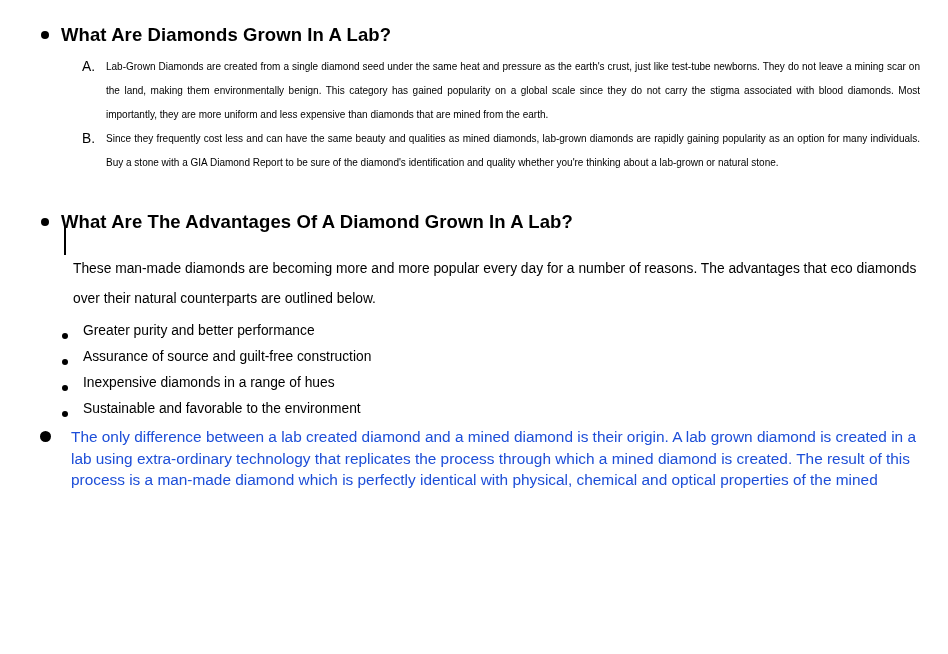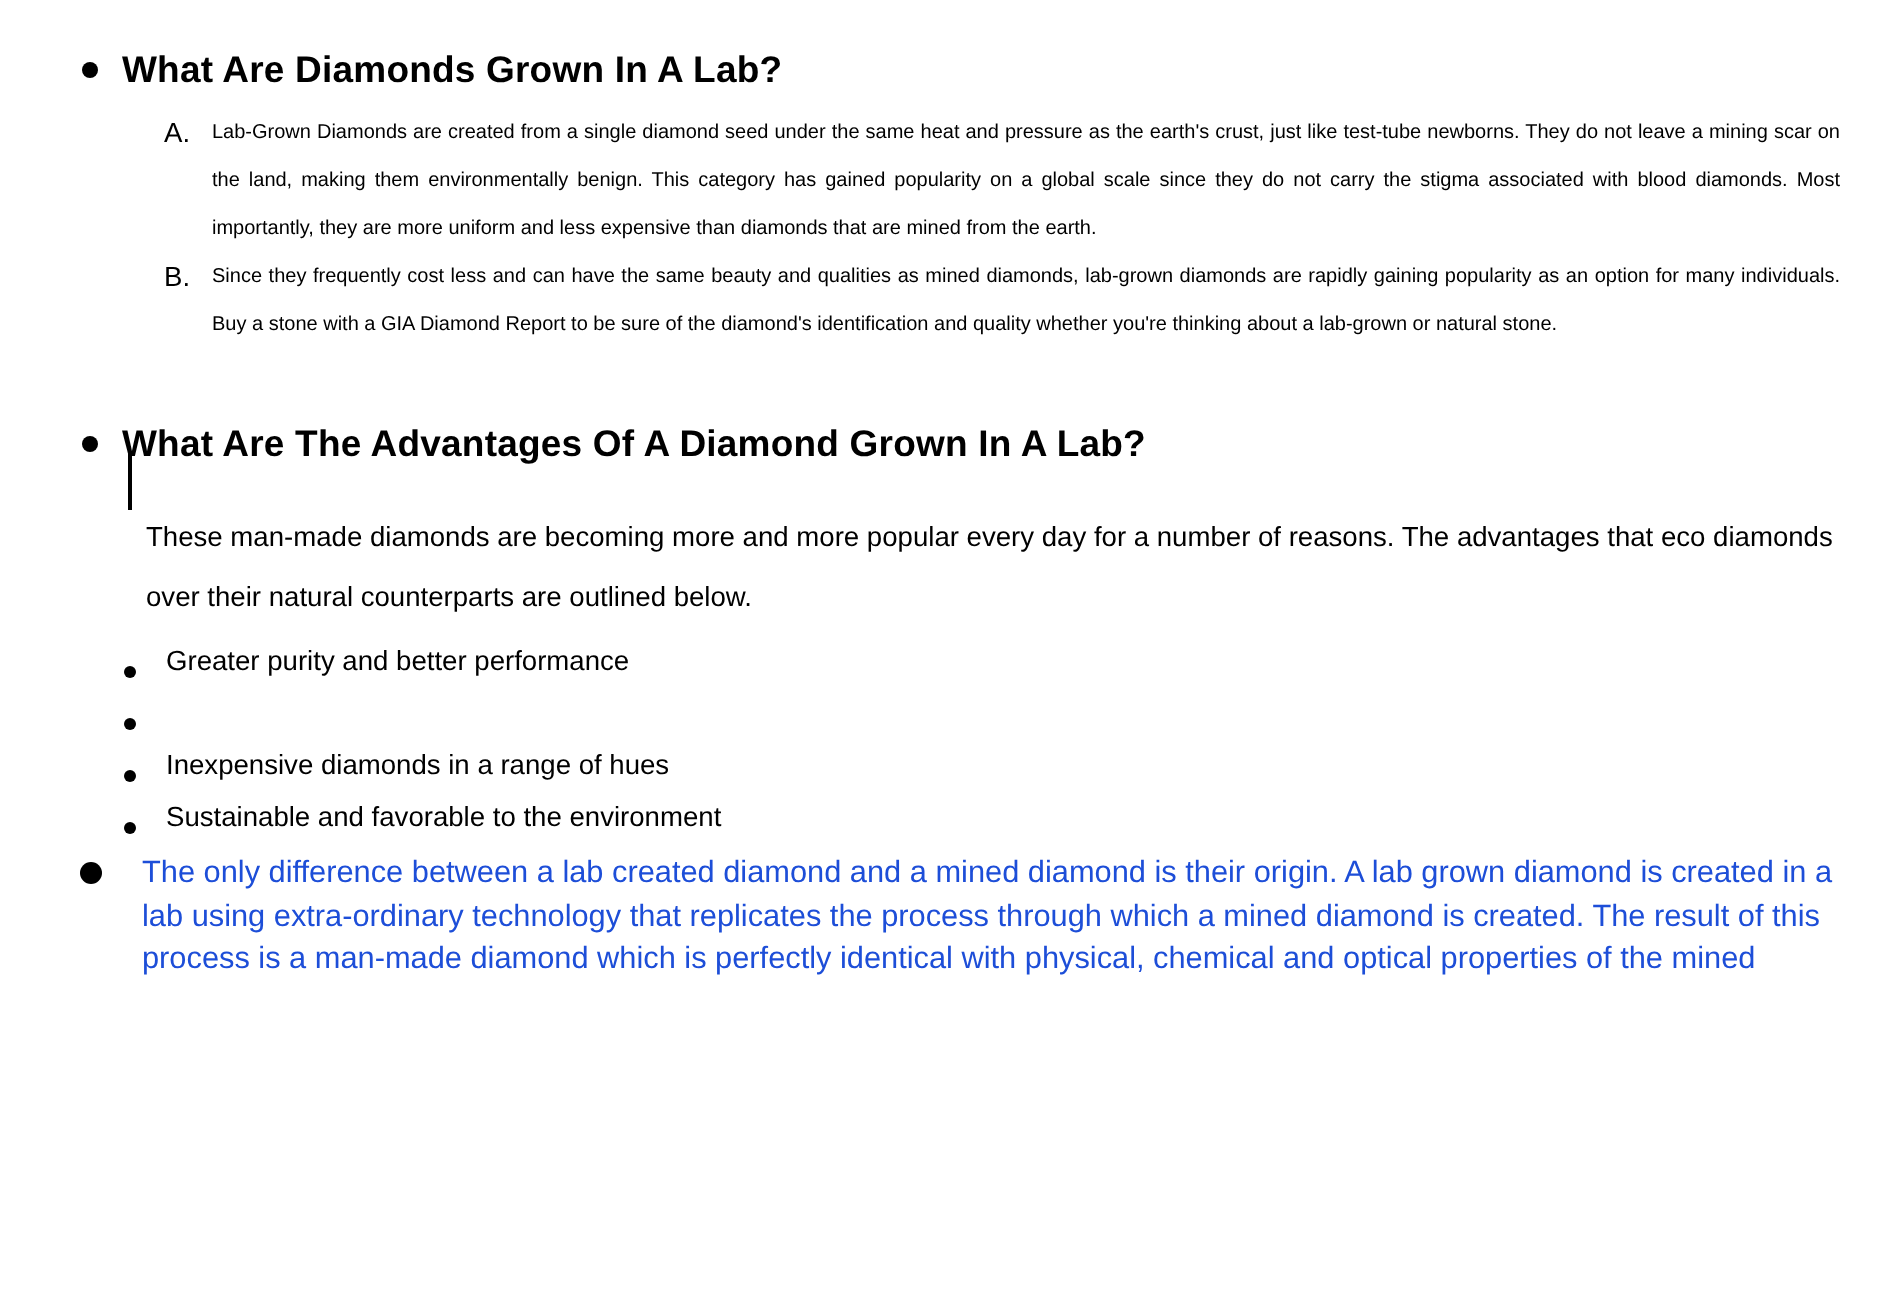--- a/index.html
+++ b/index.html
@@ -151,20 +151,21 @@
 
   <p class="intro-para">These man-made diamonds are becoming more and more popular every day for a number of reasons. The advantages that eco diamonds over their natural counterparts are outlined below.</p>
 
   <ul class="dot-list">
     <li>
       <span class="bullet-dot-sm"></span>
       <span class="dot-label">Greater purity and better performance</span>
     </li>
     <li>
       <span class="bullet-dot-sm"></span>
+      <span class="dot-label">Assurance of source and guilt-free construction</span>
     </li>
     <li>
       <span class="bullet-dot-sm"></span>
       <span class="dot-label">Inexpensive diamonds in a range of hues</span>
     </li>
     <li>
       <span class="bullet-dot-sm"></span>
       <span class="dot-label">Sustainable and favorable to the environment</span>
     </li>
   </ul>

